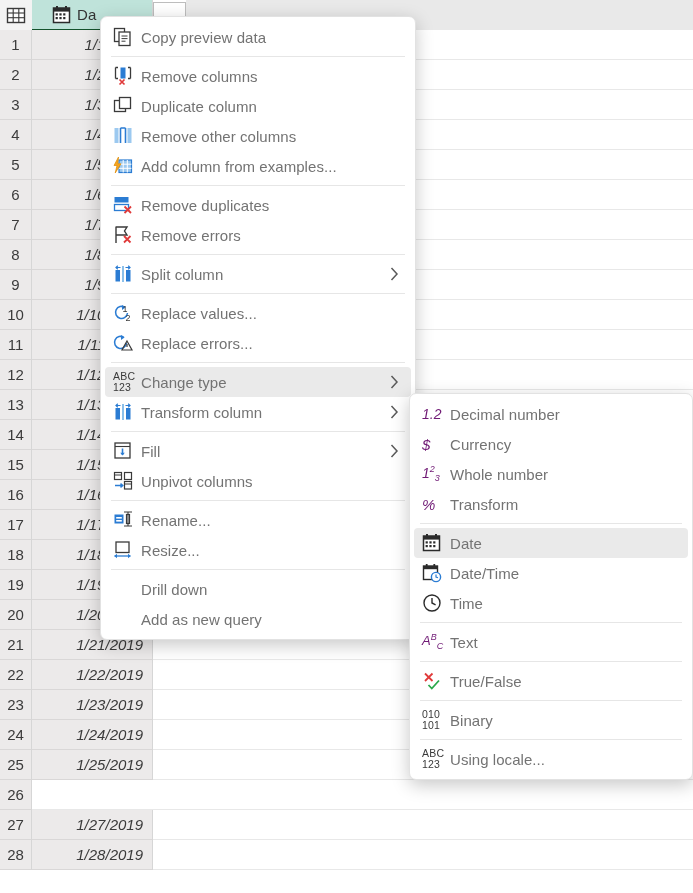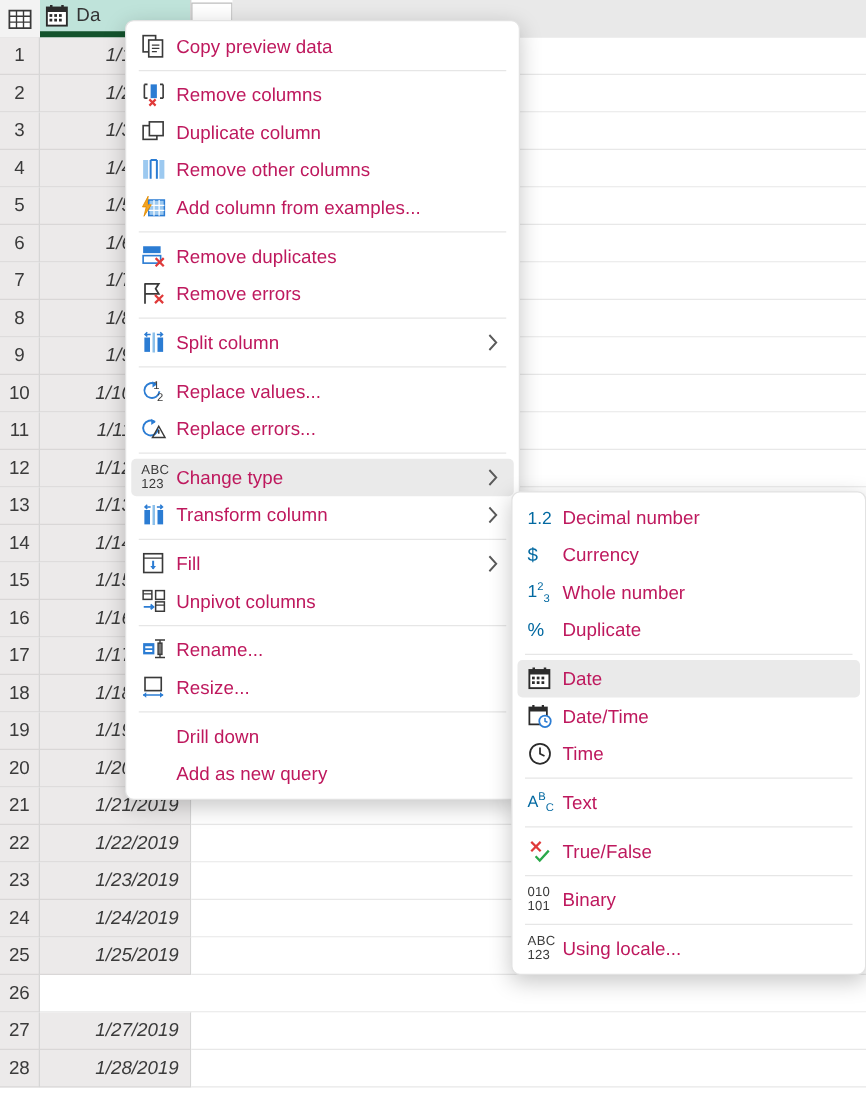--- a/index.html
+++ b/index.html
@@ -14,22 +14,22 @@
   
   .grid { position:absolute; left:0; top:0; width:693px; height:893px; }
   .grid-header { position:absolute; left:0; top:0; height:30px; width:693px;
                  background:#ffffff; }
   .corner-cell { position:absolute; left:0; top:0; width:32px; height:30px;
                  background:#f3f3f3; border-right:1px solid #d6d6d6;
                  border-bottom:1px solid #d6d6d6;
                  display:flex; align-items:center; justify-content:center; }
   .hdr-date { position:absolute; left:32px; top:0; width:121px; height:30px;
               background:#bfe3da; border-right:1px solid #d6d6d6;
-              border-bottom:5px solid #14532d;
-              display:flex; align-items:center; gap:6px; padding-left:4px;
+              border-bottom:1px solid #14532d;
+              display:flex; align-items:center; gap:6px; padding-left:20px;
               box-sizing:border-box; }
   .hdr-date-label { font-size:15px; color:#333; letter-spacing:.1px; }
   .hdr-filter { position:absolute; left:153px; top:2px; width:33px; height:26px;
                 background:#ffffff; border:1px solid #bdbdbd; box-sizing:border-box; }
   .hdr-rest { position:absolute; left:186px; top:0; right:0; height:30px;
               background:#e9e9e9; border-bottom:1px solid #cfcfcf; }
 
   .rows { position:absolute; left:0; top:30px; width:693px; }
   .row { position:relative; height:30px; display:flex; }
   .row .rownum { width:32px; height:30px; box-sizing:border-box;
@@ -54,29 +54,29 @@
   }
   #main-menu  { left:100px; top:16px;  width:316px; }
   #sub-menu   { left:409px; top:393px; width:284px; }
 
   .mi { position:relative; display:flex; align-items:center; height:30px;
         margin:0 4px; padding:0 6px 0 8px; border-radius:4px; cursor:default;
         box-sizing:border-box; }
   .mi.selected { background:#eaeaea; }
   .mi .mi-icon { width:28px; min-width:28px; height:22px;
                  display:flex; align-items:center; justify-content:flex-start; }
-  .mi .mi-label { font-size:15px; color:#be185d; white-space:nowrap;
+  .mi .mi-label { font-size:15px; color:#737373; white-space:nowrap;
                   letter-spacing:.05px; }
   .mi .mi-arrow { position:absolute; right:12px; top:50%;
                   transform:translateY(-50%); color:#5a5a5a; }
   .mi.noicon .mi-label { margin-left:28px; }
   .sep { height:1px; background:#e6e6e6; margin:4px 10px; }
 
   .mono-num { font-family:"Liberation Sans", sans-serif; font-size:13px;
-              color:#0369a1; line-height:1; }
+              color:#701a75; line-height:1;font-style:italic; }
   .abc123 { display:flex; flex-direction:column; justify-content:center;
             line-height:1.05; font-size:10.5px; color:#3a3a3a;
             letter-spacing:.2px; }
   svg { display:block; }
 </style>
 </head>
 <body>
 
 <div id="root">
 
@@ -489,21 +489,21 @@
       <div class="mi">
         <span class="mi-icon">
           <span class="mono-num" style="font-size:14px;">1<sup style="font-size:9px;">2</sup><sub style="font-size:9px;">3</sub></span>
         </span>
         <span class="mi-label">Whole number</span>
       </div>
       <div class="mi">
         <span class="mi-icon">
           <span class="mono-num" style="font-size:15px;">%</span>
         </span>
-        <span class="mi-label">Duplicate</span>
+        <span class="mi-label">Transform</span>
       </div>
       <div class="sep"></div>
       <div class="mi selected">
         <span class="mi-icon">
           <svg width="20" height="20" viewBox="0 0 20 20">
             <rect x="1.5" y="3" width="16" height="14.5" fill="#fff" stroke="#2b2b2b" stroke-width="1.5"></rect>
             <rect x="1.5" y="3" width="16" height="3.6" fill="#2b2b2b"></rect>
             <rect x="4" y="1" width="2" height="3.2" fill="#2b2b2b"></rect>
             <rect x="13" y="1" width="2" height="3.2" fill="#2b2b2b"></rect>
             <g fill="#2b2b2b">

